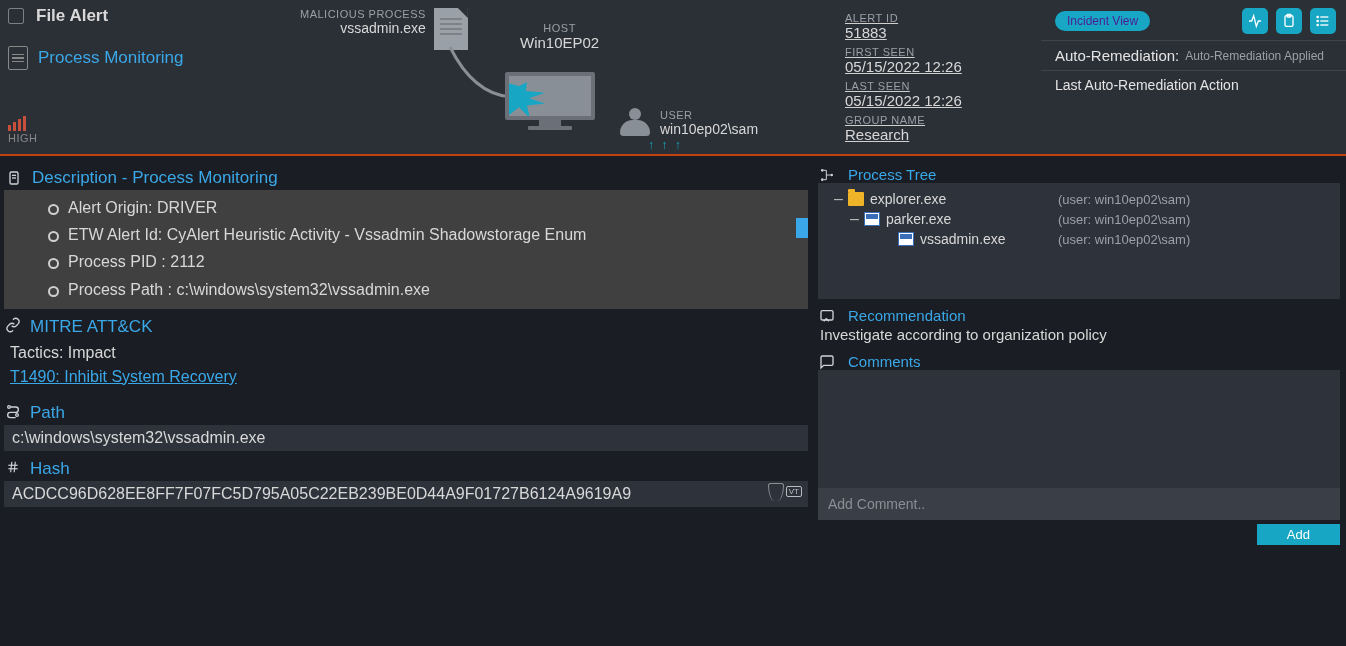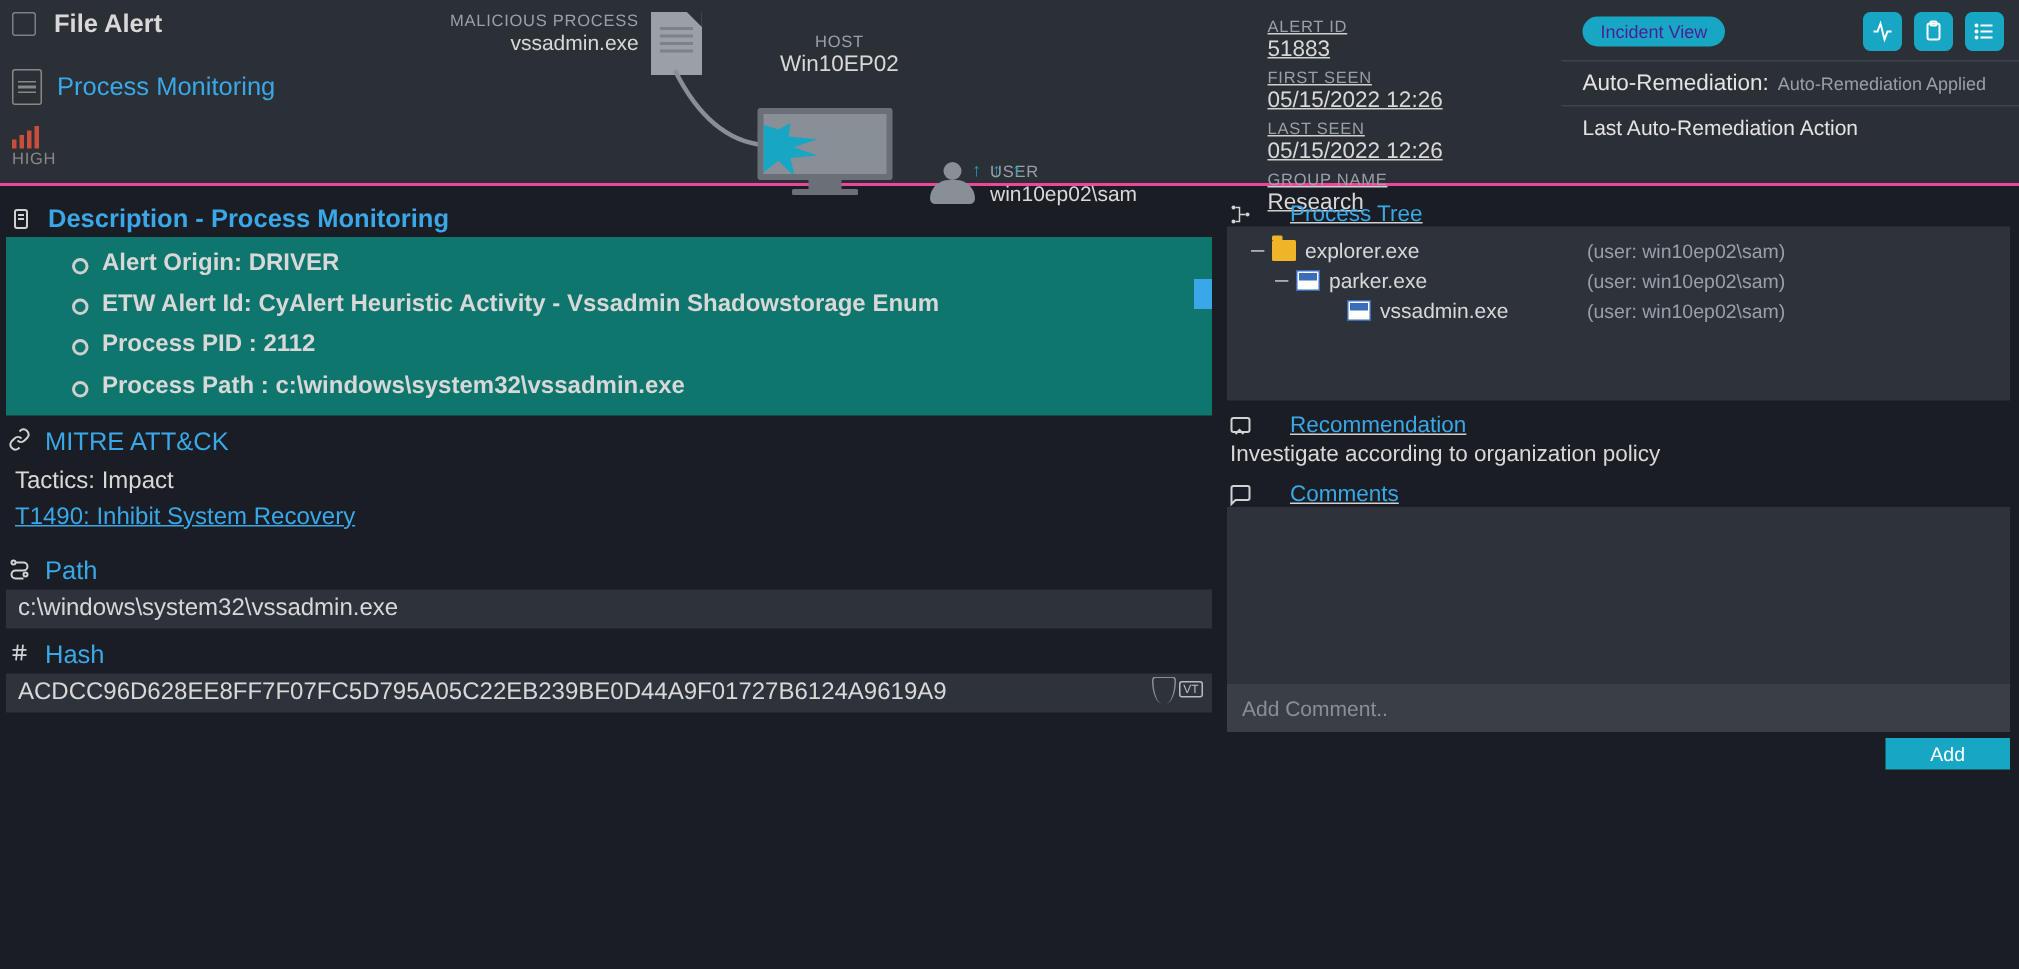--- a/index.html
+++ b/index.html
@@ -1,20 +1,20 @@
 <!DOCTYPE html>
 <html><head>
 <meta charset="utf-8">
 <style>
   * { box-sizing: border-box; margin: 0; padding: 0; }
   html, body { width: 1346px; height: 646px; background: #1a1d23; color: #d0d0d0; font-family: "Segoe UI", Arial, sans-serif; font-size: 14px; overflow: hidden; }
   a { color: #3aa8e8; text-decoration: underline; }
 
   
-  .header { display: flex; background: #2b2f36; height: 124px; border-bottom: 2px solid #ec4899; }
+  .header { display: flex; background: #2b2f36; height: 156px; border-bottom: 2px solid #c2410c; }
   .hdr-left { width: 200px; display: flex; flex-direction: column; padding: 6px 10px 10px 8px; }
   .hdr-title-row { display: flex; align-items: center; gap: 12px; }
   .checkbox { width: 16px; height: 16px; border: 1px solid #7a8088; border-radius: 2px; }
   .file-alert-title { font-size: 17px; font-weight: 600; color: #d8d8d8; }
   .subtitle-row { display: flex; align-items: center; gap: 10px; margin-top: 20px; }
   .doc-icon-box { width: 20px; height: 24px; border: 1.5px solid #888; border-radius: 2px; display:flex; flex-direction:column; justify-content:center; gap:2px; padding:3px 3px; }
   .doc-icon-box span { height:1.5px; background:#888; }
   .subtitle { color: #3aa8e8; font-size: 17px; }
   .sev-row { margin-top: auto; display: flex; flex-direction: column; align-items: flex-start; gap: 1px; }
   .sev-bars { display: flex; align-items: flex-end; gap: 2px; height: 16px; }
@@ -72,23 +72,23 @@
   .check-circle { width:18px; height:18px; border:2px solid #6cc04a; border-radius:50%; position:relative;}
   .check-circle::after{content:""; position:absolute; left:3px; top:4px; width:8px; height:4px; border-left:2px solid #6cc04a; border-bottom:2px solid #6cc04a; transform:rotate(-45deg);}
 
   
   .body { display:flex; height:calc(646px - 168px); }
   .body-left { flex:1; padding:10px 8px 6px 4px; overflow:hidden; display:flex; flex-direction:column; gap:6px;}
   .body-right { width:530px; padding:10px 6px 6px 2px; display:flex; flex-direction:column; gap:8px; }
   .card-hdr { display:flex; align-items:center; gap:8px; padding:2px 4px 2px 0;}
   .card-hdr-icon { width:20px; height:20px; display:flex; align-items:center; justify-content:center; color:#9aa0a8;}
   .card-title { color:#3aa8e8; font-size:17px; }
-  .card-body { background:#0f766e; padding:4px 26px 6px 10px; }
-
-  .desc-section { position:relative;font-weight:bold;}
+  .card-body { background:#404040; padding:4px 26px 6px 10px; }
+
+  .desc-section { position:relative;}
   .desc-section .card-body { padding-right:4px;}
   .desc-strip { position:absolute; right:0; top:52px; width:12px; height:20px; background:#3aa8e8;}
   ul.bullets { list-style: none; padding-left: 30px;}
   ul.bullets li { position:relative; padding:2px 0 2px 24px; font-size:16px; color:#d8d8d8; line-height:1.45;}
   ul.bullets li::before { content:""; position:absolute; left:4px; top:10px; width:7px; height:7px; border:2px solid #cfcfcf; border-radius:50%; }
 
   .mitre-body { padding:2px 6px 6px 6px; font-size:16px; color:#d8d8d8; line-height:1.5;}
 
   .path-body, .hash-body { background:#2e333b; padding:4px 8px; font-size:16px; color:#d8d8d8; display:flex; align-items:center; position:relative;}
   .hash-body .vt { position:absolute; right:6px; top:2px; display:flex; gap:2px; align-items:center;}
@@ -114,21 +114,21 @@
   .tree-row-wrap{ position:relative;}
 
   .rec-body { font-size:15px; color:#d8d8d8; padding:2px 2px 2px 2px;}
 
   .comments-box { background:#2e333b; height:118px;}
   .comment-input { width:100%; background:#3a3f47; border:none; color:#cfcfcf; font-size:14px; padding:8px 10px; outline:none;}
   .comment-input::placeholder{color:#8a8f96;}
   .add-btn-row { display:flex; justify-content:flex-end; margin-top:4px;}
   .add-btn { background:#17a7c4; color:#fff; border:none; font-size:13px; padding:3px 30px; cursor:pointer;}
 
-  .right-sect-hdr { display:flex; align-items:center; gap:24px;text-decoration:underline;}
+  .right-sect-hdr { display:flex; align-items:center; gap:12px;}
   .right-sect-hdr .icon { width:18px; color:#b8bcc2; display:flex; align-items:center; justify-content:center;}
   .right-sect-hdr .title { color:#3aa8e8; font-size:15px;}
 </style>
 </head>
 <body>
 
 <div class="header">
   <div class="hdr-left">
     <div class="hdr-title-row">
       <div class="checkbox"></div>

